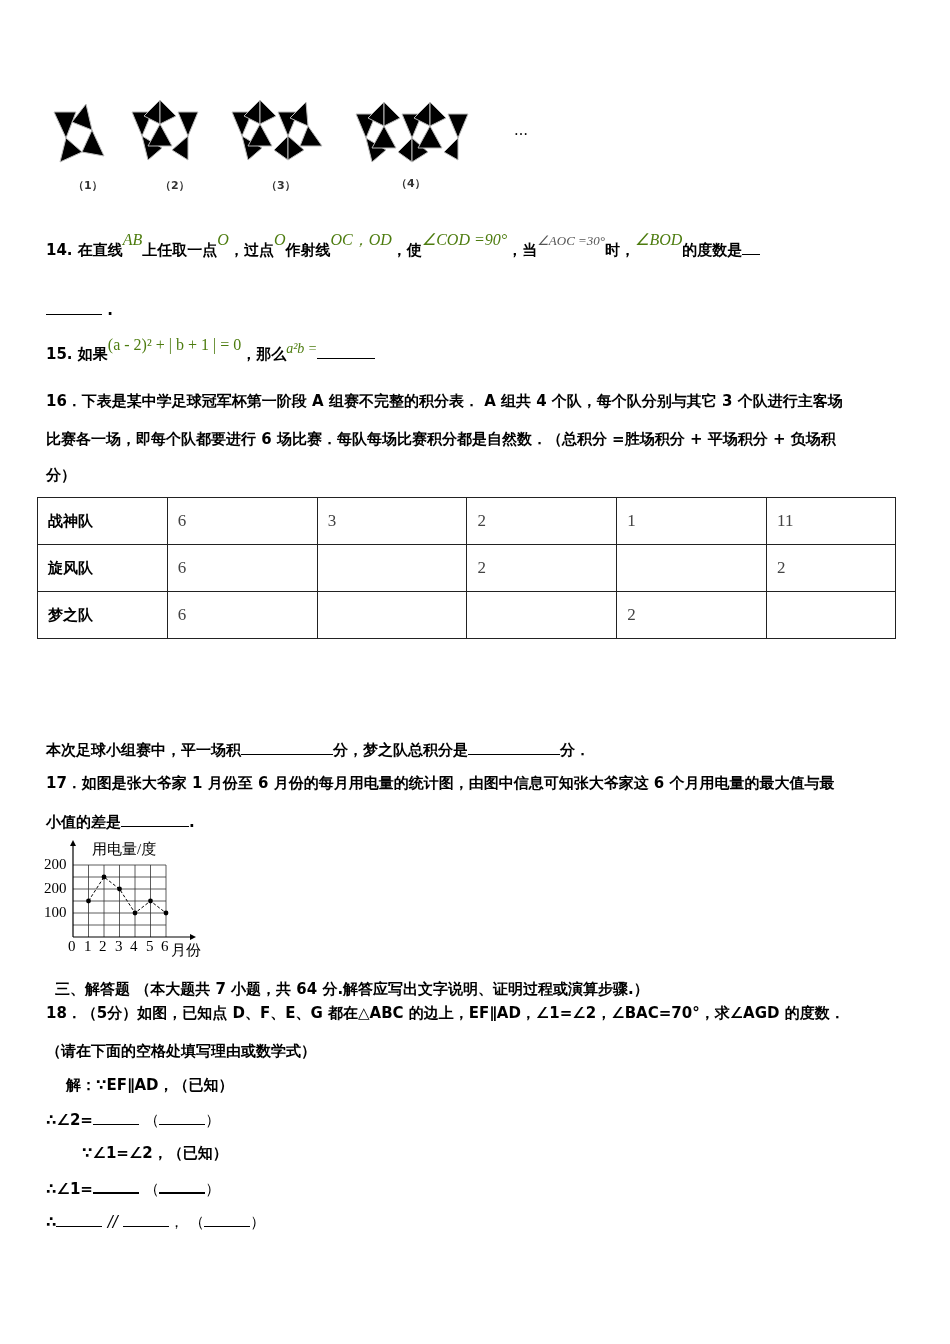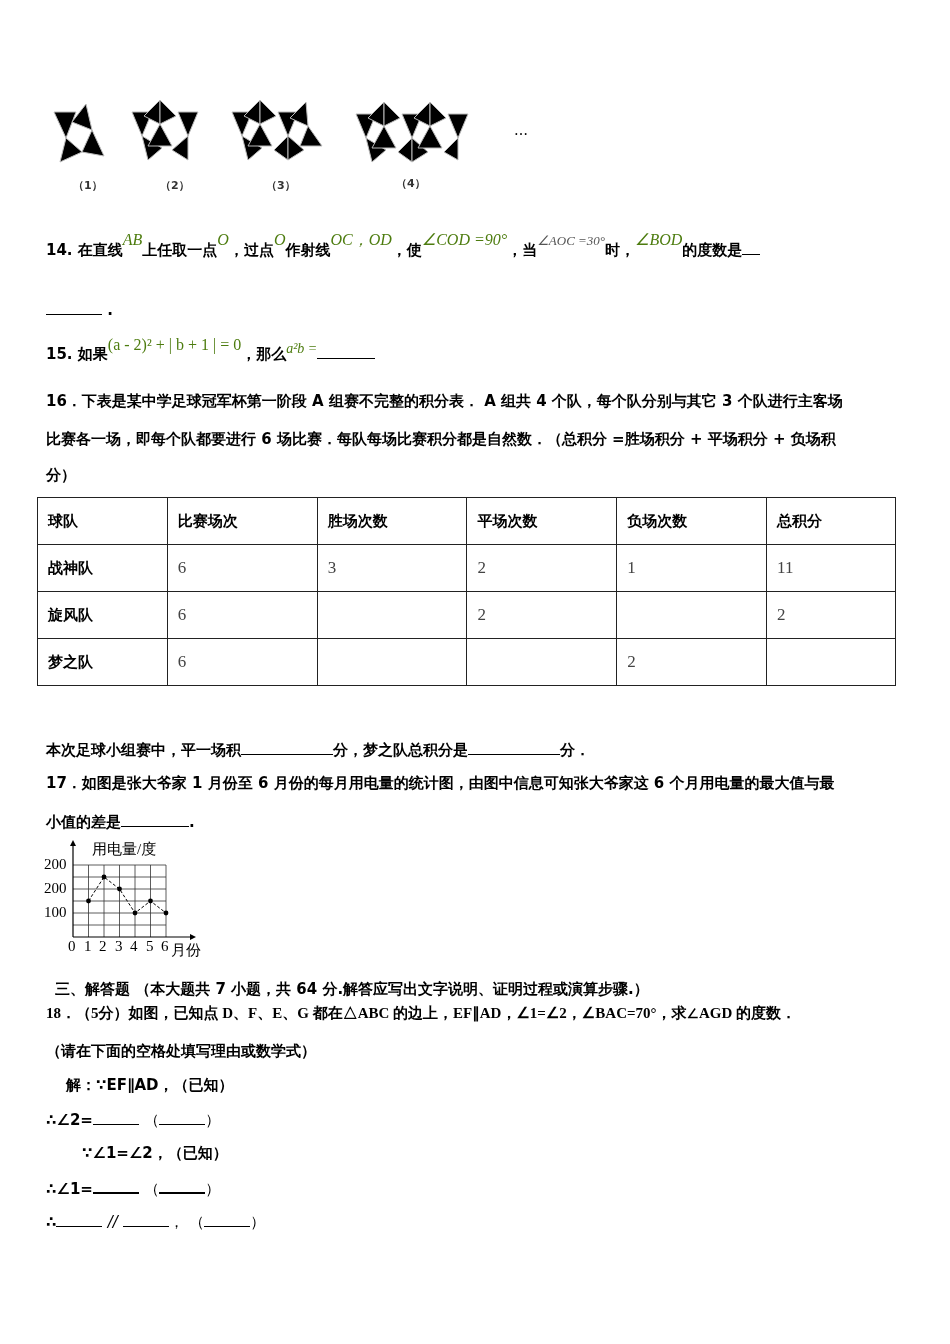--- a/index.html
+++ b/index.html
@@ -90,28 +90,20 @@
 <table class="score">
   <colgroup>
     <col style="width:130px">
       <col style="width:150px">
       <col style="width:150px">
       <col style="width:150px">
       <col style="width:150px">
       <col style="width:129px">
   </colgroup>
   <tbody>
-      <tr>
-    <td class="h">球队</td>
-    <td class="h">比赛场次</td>
-    <td class="h">胜场次数</td>
-    <td class="h">平场次数</td>
-    <td class="h">负场次数</td>
-    <td class="h">总积分</td>
-  </tr>
   <tr>
     <td class="h">战神队</td>
     <td class="n">6</td>
     <td class="n">3</td>
     <td class="n">2</td>
     <td class="n">1</td>
     <td class="n">11</td>
   </tr>
   <tr>
     <td class="h">旋风队</td>
@@ -183,21 +175,21 @@
   <span class="abs chartlbl" style="left:59px;top:100px;">2</span>
   <span class="abs chartlbl" style="left:75px;top:100px;">3</span>
   <span class="abs chartlbl" style="left:90px;top:100px;">4</span>
   <span class="abs chartlbl" style="left:106px;top:100px;">5</span>
   <span class="abs chartlbl" style="left:121px;top:100px;">6</span>
   <span class="abs chartlbl" style="left:131px;top:103px;">月份</span>
 </div>
 
 <div class="abs q" style="left:46px;top:980px;margin-left:9px;">三、解答题 （本大题共 7 小题，共 64 分.解答应写出文字说明、证明过程或演算步骤.）</div>
 
-<div class="abs q" style="left:46px;top:1004px;font-family:Liberation Serif, serif;">18．（5分）如图，已知点 D、F、E、G 都在△ABC 的边上，EF∥AD，∠1=∠2，∠BAC=70°，求∠AGD 的度数．</div>
+<div class="abs q" style="left:46px;top:1004px;">18．（5分）如图，已知点 D、F、E、G 都在△ABC 的边上，EF∥AD，∠1=∠2，∠BAC=70°，求∠AGD 的度数．</div>
 <div class="abs q" style="left:46px;top:1042px;">（请在下面的空格处填写理由或数学式）</div>
 
 <div class="abs q" style="left:46px;top:1076px;margin-left:20px;">解：∵EF∥AD，（已知）</div>
 
 <div class="abs q" style="left:46px;top:1110px;">
   <span>∴∠2=</span><span class="blank" style="width:46px;"></span>
   <span style="font-weight:normal;">（</span><span class="blank" style="width:46px;"></span><span style="font-weight:normal;">）</span>
 </div>
 
 <div class="abs q" style="left:46px;top:1144px;margin-left:36px;">∵∠1=∠2，（已知）</div>

